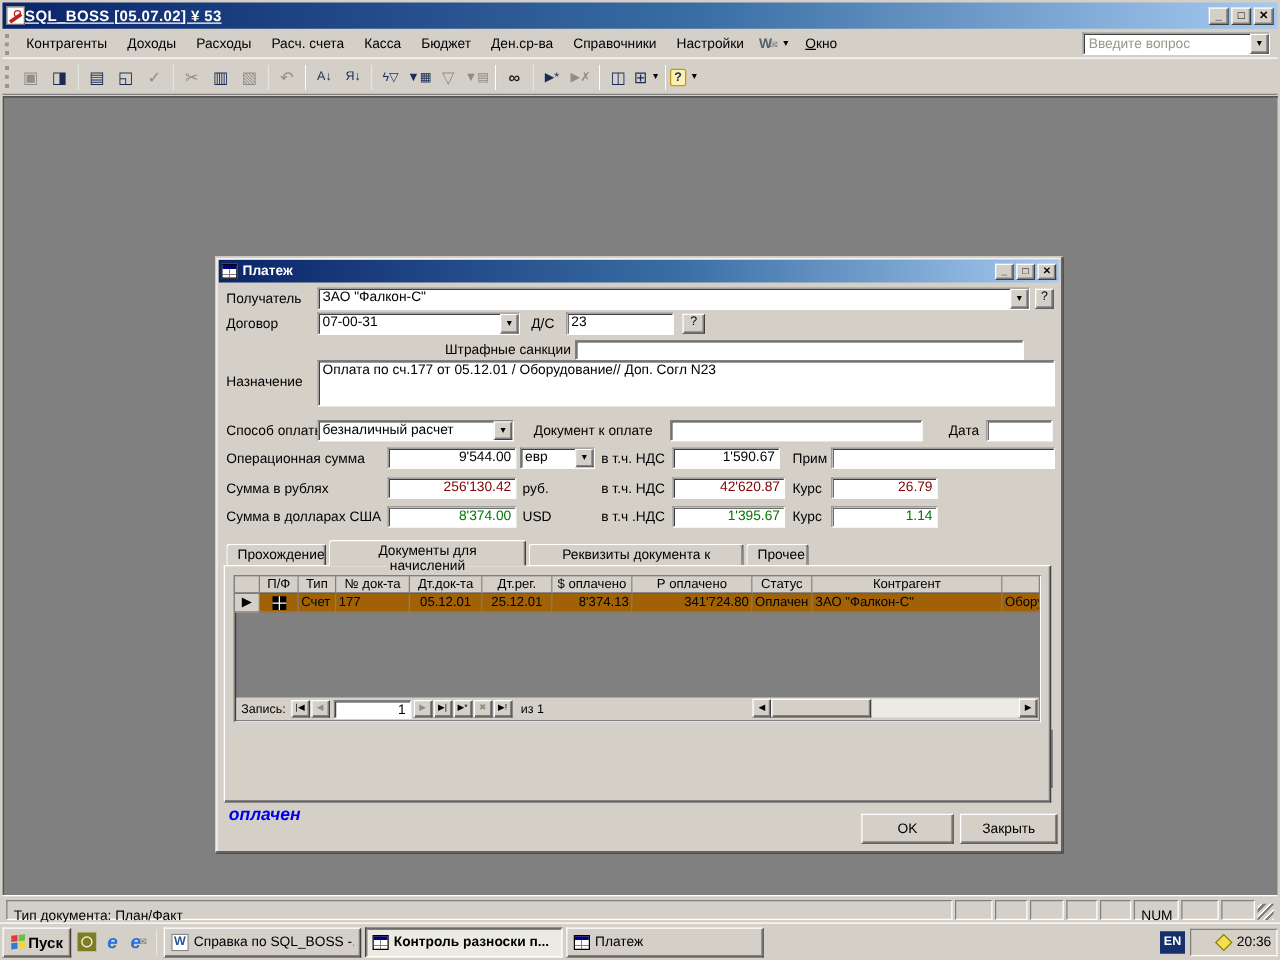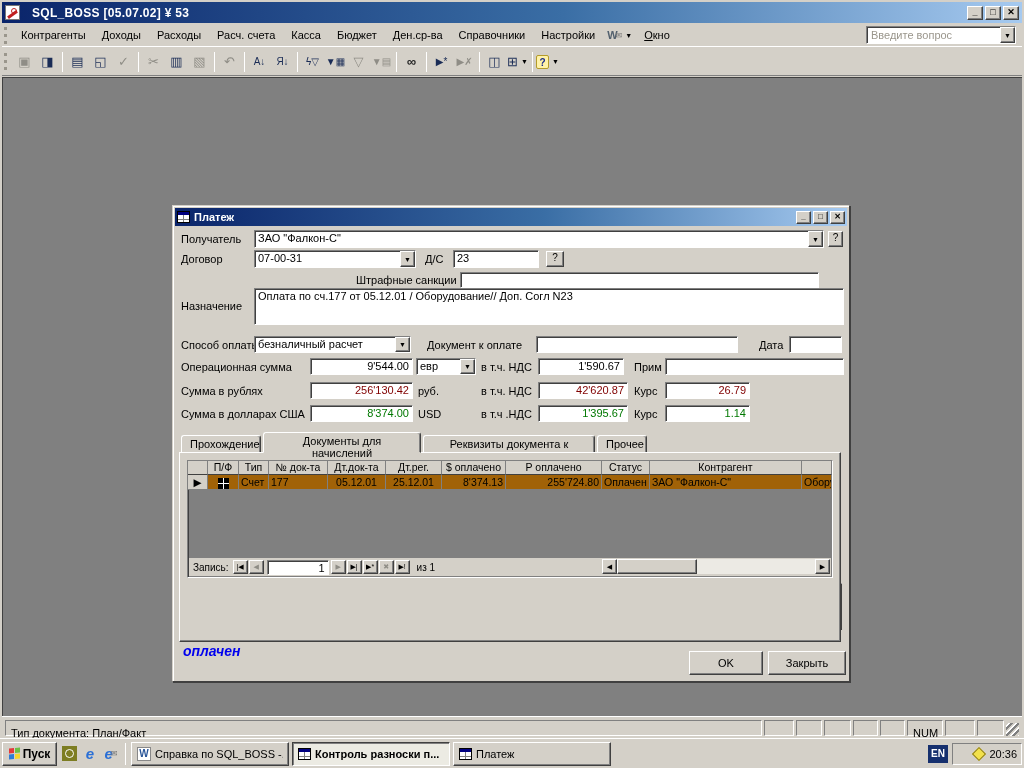--- a/index.html
+++ b/index.html
@@ -8,21 +8,21 @@
   .screen { position:relative; width:1024px; height:768px; background:#D4D0C8; overflow:hidden; }
 
   
   .raised { background:#D4D0C8; border:1px solid; border-color:#FFFFFF #404040 #404040 #FFFFFF; box-shadow:inset -1px -1px 0 #808080; }
   .pressed { background:#ECEBE3; border:1px solid; border-color:#404040 #FFFFFF #FFFFFF #404040; box-shadow:inset 1px 1px 0 #808080; }
   .sunken { background:#FFFFFF; border:1px solid; border-color:#808080 #FFFFFF #FFFFFF #808080; box-shadow:inset 1px 1px 0 #404040; }
 
   
   .titlebar { position:absolute; left:2px; top:2px; right:2px; height:21px;
     background:linear-gradient(90deg,#0A246A,#3A6EA5 55%,#A6CAF0); display:flex; align-items:center; padding:0 3px; }
-  .titlebar .t-text { color:#fff; font-weight:bold; font-size:12px; margin-left:12px; letter-spacing:.3px; }
+  .titlebar .t-text { color:#fff; font-weight:bold; font-size:12px; margin-left:0; letter-spacing:.3px;text-decoration:underline; }
   .app-icon { width:15px; height:15px; background:#fff; border:1px solid #777; position:relative; }
   .app-icon::before { content:""; position:absolute; left:1px; top:7px; width:11px; height:3px; background:#C02020; transform:rotate(-35deg); }
   .app-icon::after { content:""; position:absolute; right:2px; top:2px; width:4px; height:4px; border-radius:50%; border:1.5px solid #C02020; }
   .winbtns { margin-left:auto; display:flex; gap:2px; }
   .wbtn { width:16px; height:14px; font-size:9px; line-height:11px; text-align:center; font-weight:bold; }
 
   .menubar { position:absolute; left:2px; top:24px; right:2px; height:23px; background:#D4D0C8; display:flex; align-items:center; border-bottom:1px solid #fff; }
   .grip { width:5px; height:17px; border-left:3px dotted #9a968c; margin:0 4px 0 2px; }
   .menu-item { padding:3px 8px; cursor:default; }
   .u-first::first-letter { text-decoration:underline; }
@@ -337,21 +337,21 @@
             <span class="gh"></span>
           </div>
           <div class="grid">
             <span class="gc sel"><span>▶</span></span>
             <span class="gc" style="text-align:center"><span class="pf-icon"></span></span>
             <span class="gc">Счет</span>
             <span class="gc">177</span>
             <span class="gc" style="text-align:center">05.12.01</span>
             <span class="gc" style="text-align:center">25.12.01</span>
             <span class="gc num">8'374.13</span>
-            <span class="gc num">255'724.80</span>
+            <span class="gc num">341'724.80</span>
             <span class="gc">Оплачен</span>
             <span class="gc">ЗАО "Фалкон-С"</span>
             <span class="gc">Оборуд</span>
           </div>
 
           <div class="navrow">
             <span style="margin:0 4px">Запись:</span>
             <span class="nbtn raised">|◀</span>
             <span class="nbtn raised dis">◀</span>
             <span class="fld num" style="position:static;width:62px;height:15px;margin:0 2px">1</span>

